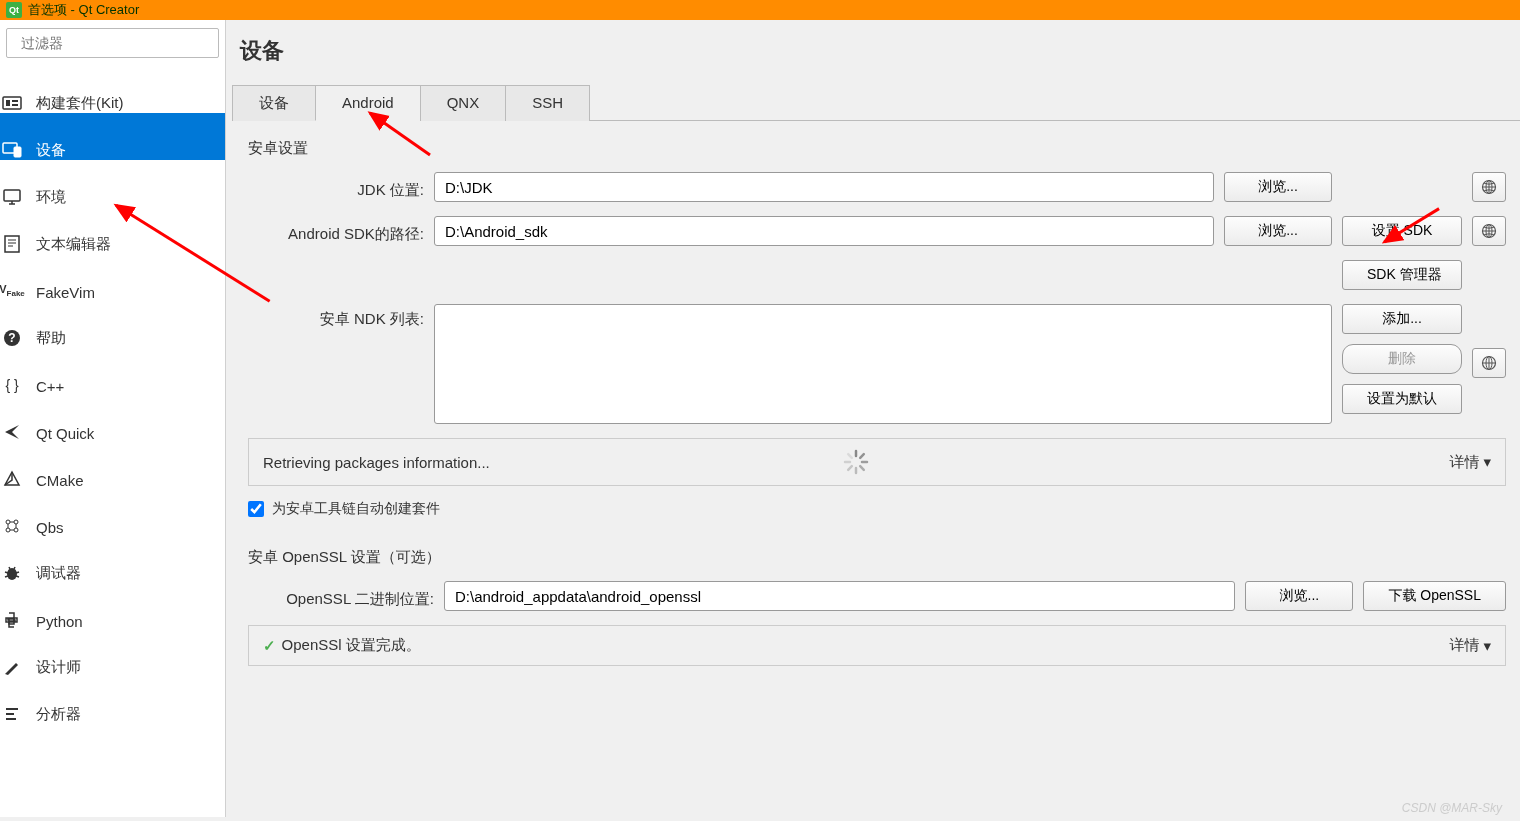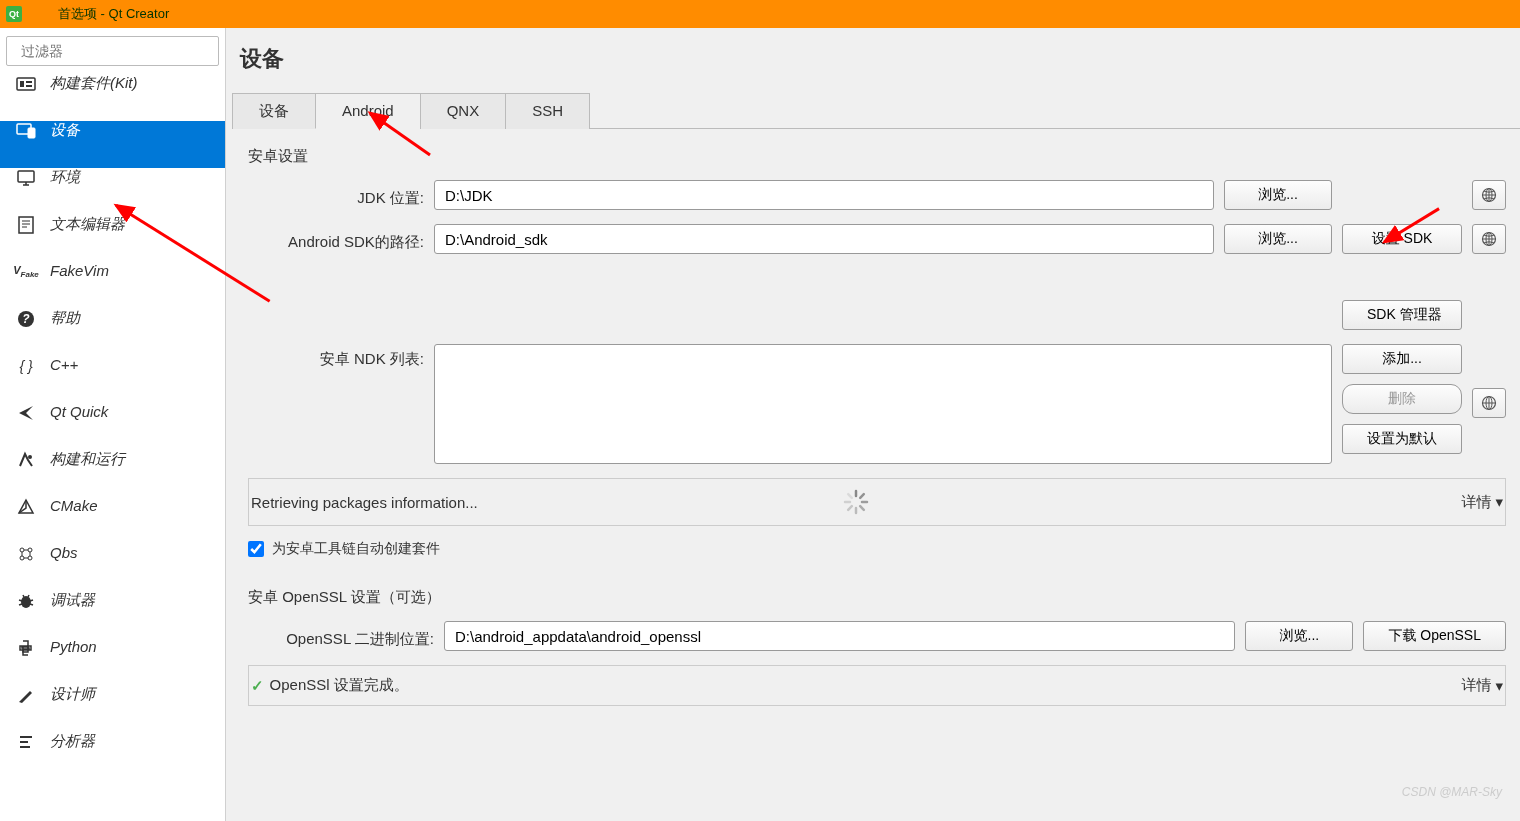--- a/index.html
+++ b/index.html
@@ -1,27 +1,27 @@
 <!DOCTYPE html>
 <html><head>
   <meta charset="utf-8">
   <style>
     * { box-sizing: border-box; margin: 0; padding: 0; font-family: "Microsoft YaHei", Arial, sans-serif; }
     body { background: #f0f0f0; font-size: 14px; color: #333; }
     
-    .titlebar { background: #ff8c00; height: 28px; display: flex; align-items: center; padding-left: 6px; color: #003300; font-size: 13px; gap: 30px; }
+    .titlebar { background: #ff8c00; height: 20px; display: flex; align-items: center; padding-left: 6px; color: #003300; font-size: 13px; }
     .titlebar-icon { width: 16px; height: 16px; background: #3cb043; color: white; display: flex; align-items: center; justify-content: center; font-size: 9px; font-weight: bold; border-radius: 2px; margin-right: 6px; }
     
     .main-wrapper { display: flex; height: calc(100vh - 24px); }
     
     .sidebar { width: 226px; background: #fff; border-right: 1px solid #d0d0d0; display: flex; flex-direction: column; }
     .filter-box { margin: 8px 6px; }
     .filter-input { width: 100%; height: 30px; padding: 4px 14px; border: 1px solid #bbb; border-radius: 2px; font-size: 14px; }
     .sidebar-list { flex: 1; overflow-y: auto; }
-    .sidebar-item { display: flex; align-items: flex-start; height: 47px; padding-left: 14px; cursor: pointer; font-style: italic; }
+    .sidebar-item { display: flex; align-items: flex-end; height: 47px; cursor: pointer; }
     .sidebar-item.selected { background: #0078d7; color: white; }
     .sidebar-icon { width: 24px; height: 20px; margin-right: 12px; display: flex; align-items: center; justify-content: center; }
     .sidebar-label { font-size: 15px; }
     
     .content { flex: 1; display: flex; flex-direction: column; padding: 0; overflow: hidden; }
     .content-title { font-size: 22px; font-weight: bold; padding: 16px 0 18px 14px; }
     
     .tabs { display: flex; border-bottom: 1px solid #bbb; margin-left: 6px; }
     .tab { padding: 8px 26px; background: #e8e8e8; border: 1px solid #bbb; border-bottom: none; margin-right: -1px; cursor: pointer; position: relative; top: 1px; font-size: 15px; }
     .tab.active { background: #f0f0f0; border-bottom: 1px solid #f0f0f0; }
@@ -35,36 +35,36 @@
     .form-row { display: flex; align-items: center; margin-bottom: 14px; gap: 10px; }
     .form-row.top { align-items: flex-start; }
     .form-label { width: 176px; font-size: 15px; flex-shrink: 0; padding-top: 6px; text-align: right; }
     .form-input { flex: 1; height: 30px; padding: 4px 10px; border: 1px solid #999; border-radius: 3px; background: white; font-size: 15px; min-width: 0; }
     .form-textarea { flex: 1; height: 120px; border: 1px solid #999; border-radius: 3px; background: white; resize: none; min-width: 0; }
     .btn { height: 30px; padding: 0 24px; min-width: 108px; border: 1px solid #999; background: linear-gradient(#fdfdfd, #ececec); border-radius: 3px; cursor: pointer; font-size: 14px; white-space: nowrap; }
     .btn:disabled { color: #999; border-radius: 11px; }
     .btn-icon { width: 34px; min-width: 34px; padding: 0; display: flex; align-items: center; justify-content: center; }
     .btn-col { display: flex; flex-direction: column; gap: 10px; width: 120px; flex-shrink: 0; }
     
-    .status-row { display: flex; align-items: center; border: 1px solid #ccc; padding: 10px 2px; margin-top: 8px; }
+    .status-row { display: flex; align-items: center; border: 1px solid #ccc; padding: 10px 14px; margin-top: 8px; }
     .status-text { flex: 1; font-size: 15px; display: flex; align-items: center; }
     .spinner { width: 26px; height: 26px; margin: 0 auto; }
     .detail-btn { display: flex; align-items: center; gap: 4px; cursor: pointer; font-size: 15px; }
     
     .checkbox-row { display: flex; align-items: center; margin-top: 14px; gap: 8px; }
     .checkbox-row input { width: 16px; height: 16px; }
     
     .checkmark { color: #4caf50; margin-right: 6px; font-weight: bold; }
     
     .arrow-red { position: absolute; pointer-events: none; }
     .arrow1 { left: 360px; top: 105px; }
     .arrow2 { left: 140px; top: 162px; transform: rotate(-30deg); }
     .arrow3 { left: 1380px; top: 195px; transform: rotate(20deg); }
     
-    .watermark { position: fixed; bottom: 22px; right: 18px; color: #ccc; font-size: 12px; font-style: italic; }
+    .watermark { position: fixed; bottom: 6px; right: 18px; color: #ccc; font-size: 12px; font-style: italic; }
     
     @keyframes spin { 100% { transform: rotate(360deg); } }
     .spinner svg { animation: spin 1.2s linear infinite; }
   </style>
 </head>
 <body>
 
 <div class="titlebar">
   <div class="titlebar-icon">Qt</div>
   <span>首选项 - Qt Creator</span>
@@ -138,29 +138,20 @@
           </span>
           <span class="sidebar-label">C++</span>
         </div>
         <div class="sidebar-item">
           <span class="sidebar-icon">
             <svg width="18" height="18" viewBox="0 0 18 18">
               <path d="M2 9 L16 2 L9 9 L16 16 Z" fill="#333"></path>
             </svg>
           </span>
           <span class="sidebar-label">Qt Quick</span>
-        </div>
-        <div class="sidebar-item">
-          <span class="sidebar-icon">
-            <svg width="18" height="18" viewBox="0 0 18 18">
-              <path d="M3 15 L8 3 L11 9 L15 15" fill="none" stroke="#333" stroke-width="2"></path>
-              <circle cx="13" cy="6" r="2" fill="#333"></circle>
-            </svg>
-          </span>
-          <span class="sidebar-label">构建和运行</span>
         </div>
         <div class="sidebar-item">
           <span class="sidebar-icon">
             <svg width="18" height="18" viewBox="0 0 18 18">
               <path d="M9 2 L16 15 L2 15 Z" fill="none" stroke="#333" stroke-width="1.5"></path>
               <path d="M9 2 L9 10 L2 15" fill="none" stroke="#333" stroke-width="1.5"></path>
             </svg>
           </span>
           <span class="sidebar-label">CMake</span>
         </div>
@@ -261,21 +252,21 @@
                 <path d="M8 1.5v13M1.5 8h13M3 4c2 1.5 8 1.5 10 0M3 12c2-1.5 8-1.5 10 0" fill="none" stroke="#555" stroke-width="1"></path>
                 <ellipse cx="8" cy="8" rx="3" ry="6.5" fill="none" stroke="#555" stroke-width="1"></ellipse>
               </svg>
             </button>
         </div>
 
         <div class="form-row">
           <div class="form-label"></div>
           <div style="flex:1"></div>
           <div style="width:108px;"></div>
-          <button class="btn" style="width:120px;min-width:120px;margin-top:32px;">SDK 管理器</button>
+          <button class="btn" style="width:120px;min-width:120px;">SDK 管理器</button>
           <div style="width:34px;"></div>
         </div>
 
         <div class="form-row top">
           <div class="form-label">安卓 NDK 列表:</div>
           <textarea class="form-textarea" style=""></textarea>
           <div class="btn-col">
             <button class="btn">添加...</button>
             <div style="display:flex;gap:10px;">
               <button class="btn" style="flex:1;" disabled="">删除</button>

